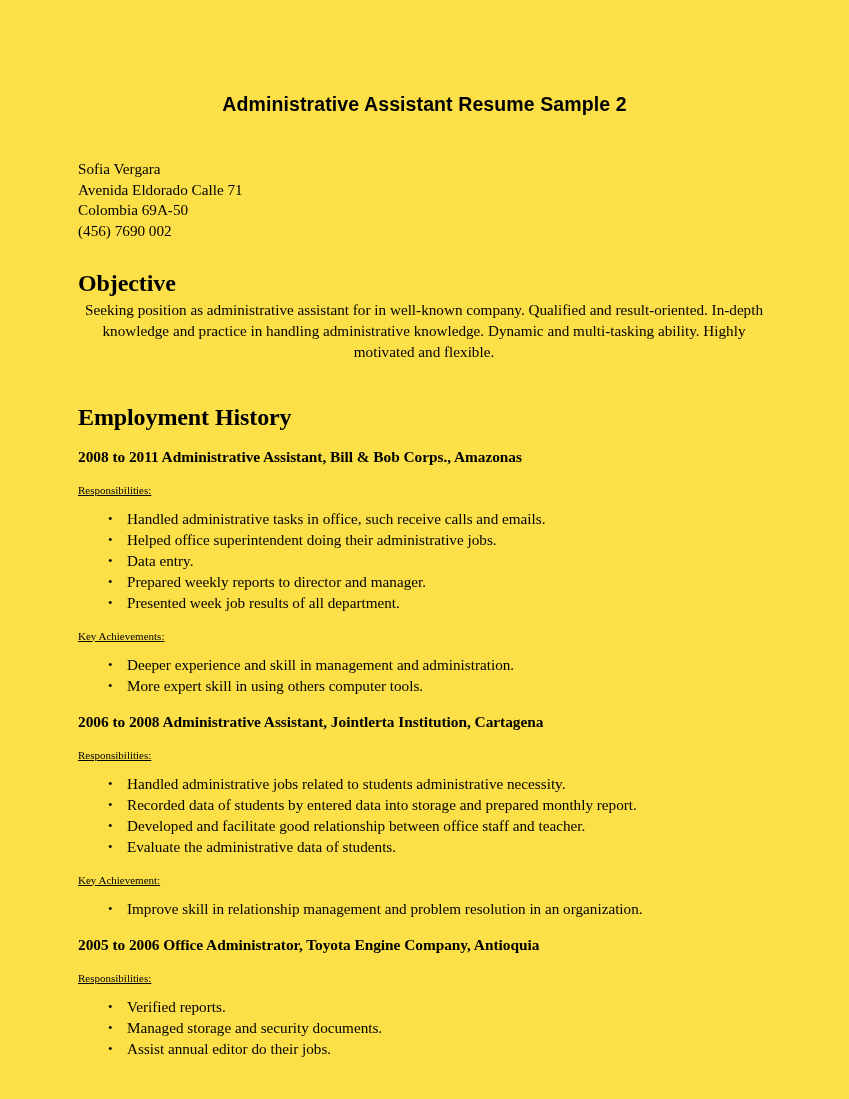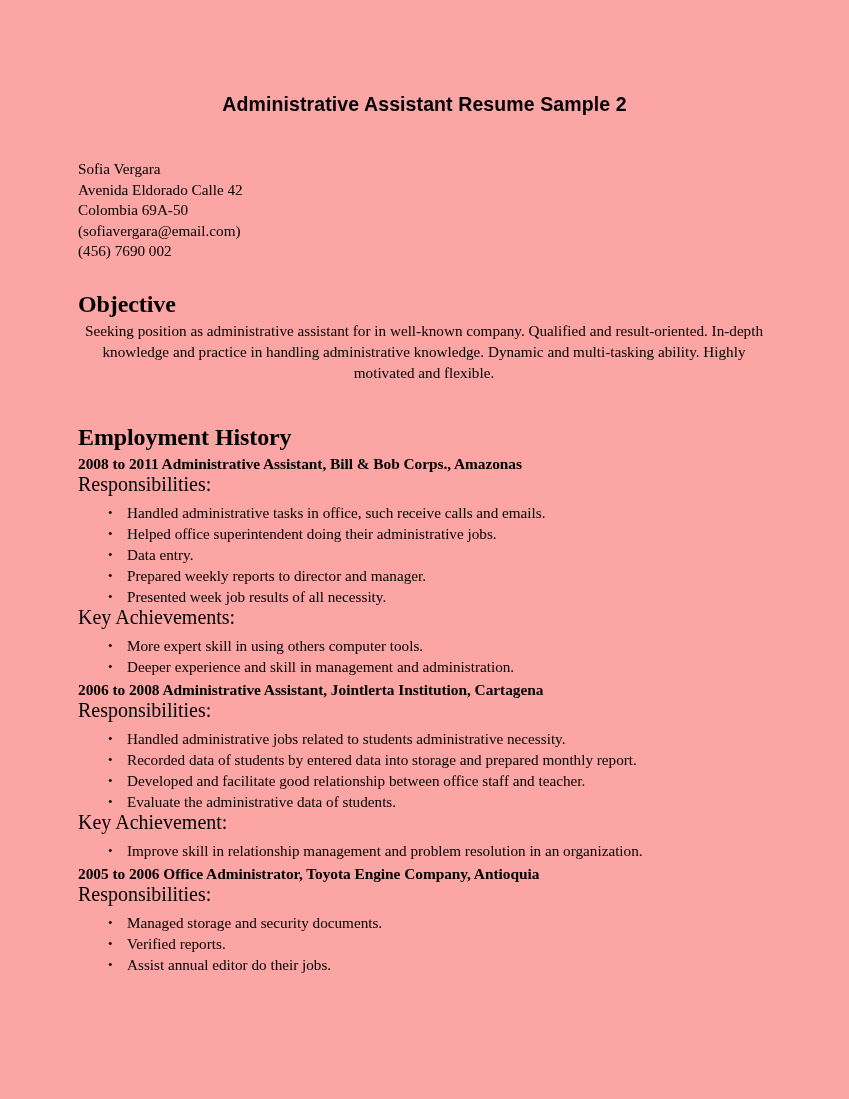--- a/index.html
+++ b/index.html
@@ -11,21 +11,21 @@
     width: 849px;
     height: 1099px;
     font-family: "Liberation Serif", "DejaVu Serif", serif;
     color: #000000;
     overflow: hidden;
   }
   .page {
     position: relative;
     width: 849px;
     height: 1099px;
-    background: #fca5a5;
+    background: #fde047;
     box-sizing: border-box;
     padding: 0 78px;
   }
   .doc-title {
     margin: 0;
     padding-top: 93px;
     text-align: center;
     font-family: "Liberation Sans", "DejaVu Sans", sans-serif;
     font-size: 19.5px;
     font-weight: bold;
@@ -53,29 +53,31 @@
     margin-top: 2px;
     font-size: 15.2px;
     line-height: 21px;
     text-align: center;
     max-width: 692px;
   }
   .job {
     margin-top: 0;
   }
   .job-title {
-    margin-top: 3px;
+    margin-top: 16px;
     font-size: 15.4px;
     font-weight: bold;
     line-height: 20px;
     letter-spacing: -0.05px;
   }
   .sub-label {
-    font-size: 20px;
+    margin-top: 13px;
+    font-size: 11px;
     line-height: 20px;
+    text-decoration: underline;
   }
   ul.bullets {
     margin: 8px 0 0 0;
     padding: 0;
     list-style: none;
   }
   ul.bullets li {
     position: relative;
     padding-left: 49px;
     font-size: 15.2px;
@@ -96,45 +98,44 @@
 </style>
 </head>
 <body>
 
 <div class="page">
 
   <h1 class="doc-title">Administrative Assistant Resume Sample 2</h1>
 
   <div class="contact-block">
     <div class="contact-line">Sofia Vergara</div>
-    <div class="contact-line">Avenida Eldorado Calle 42</div>
+    <div class="contact-line">Avenida Eldorado Calle 71</div>
     <div class="contact-line">Colombia 69A-50</div>
-    <div class="contact-line">(sofiavergara@email.com)</div>
     <div class="contact-line">(456) 7690 002</div>
   </div>
 
   <h2 class="section-heading">Objective</h2>
   <p class="objective-text">Seeking position as administrative assistant for in well-known company. Qualified and result-oriented. In-depth knowledge and practice in handling administrative knowledge. Dynamic and multi-tasking ability. Highly motivated and flexible.</p>
 
   <h2 class="section-heading emp-heading">Employment History</h2>
 
   <div class="job">
     <div class="job-title">2008 to 2011 Administrative Assistant, Bill &amp; Bob Corps., Amazonas</div>
     <div class="sub-label">Responsibilities:</div>
     <ul class="bullets">
       <li>Handled administrative tasks in office, such receive calls and emails.</li>
       <li>Helped office superintendent doing their administrative jobs.</li>
       <li>Data entry.</li>
       <li>Prepared weekly reports to director and manager.</li>
-      <li>Presented week job results of all necessity.</li>
+      <li>Presented week job results of all department.</li>
     </ul>
     <div class="sub-label">Key Achievements:</div>
     <ul class="bullets">
+      <li>Deeper experience and skill in management and administration.</li>
       <li>More expert skill in using others computer tools.</li>
-      <li>Deeper experience and skill in management and administration.</li>
     </ul>
   </div>
 
   <div class="job">
     <div class="job-title">2006 to 2008 Administrative Assistant, Jointlerta Institution, Cartagena</div>
     <div class="sub-label">Responsibilities:</div>
     <ul class="bullets">
       <li>Handled administrative jobs related to students administrative necessity.</li>
       <li>Recorded data of students by entered data into storage and prepared monthly report.</li>
       <li>Developed and facilitate good relationship between office staff and teacher.</li>
@@ -143,19 +144,19 @@
     <div class="sub-label">Key Achievement:</div>
     <ul class="bullets">
       <li>Improve skill in relationship management and problem resolution in an organization.</li>
     </ul>
   </div>
 
   <div class="job">
     <div class="job-title">2005 to 2006 Office Administrator, Toyota Engine Company, Antioquia</div>
     <div class="sub-label">Responsibilities:</div>
     <ul class="bullets">
+      <li>Verified reports.</li>
       <li>Managed storage and security documents.</li>
-      <li>Verified reports.</li>
       <li>Assist annual editor do their jobs.</li>
     </ul>
   </div>
 
 </div>
 
 </body></html>

